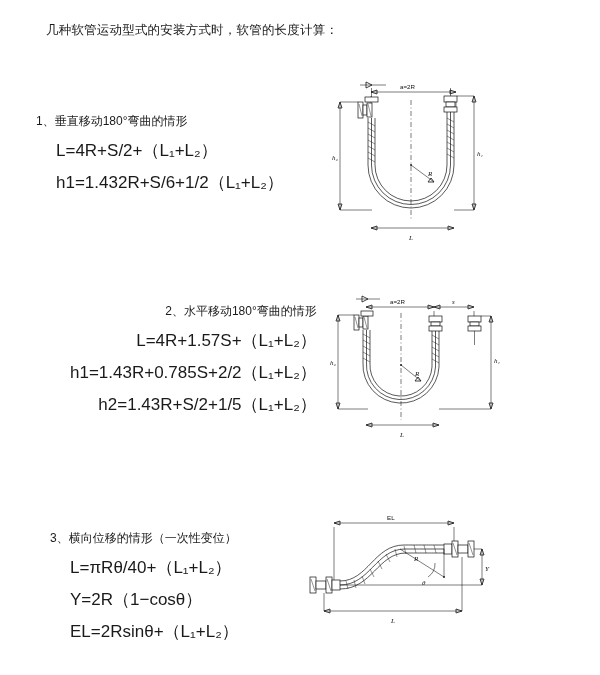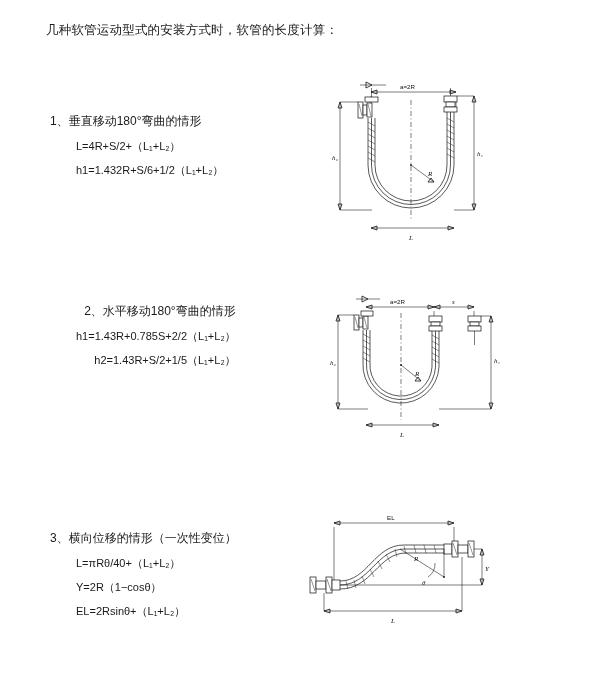--- a/index.html
+++ b/index.html
@@ -30,26 +30,26 @@
   }
   .case {
     position: absolute;
   }
   .case-title {
     font-size: 12px;
     white-space: nowrap;
     margin-bottom: 9px;
   }
   .formula {
-    font-size: 11px;
+    font-size: 17px;
     white-space: nowrap;
-    margin-left: 26px;
+    margin-left: 20px;
     margin-bottom: 9px;
   }
-  .case1 { left: 50px; top: 113px; }
+  .case1 { left: 36px; top: 113px; }
   .case2 { left: 50px; top: 303px; text-align: right; }
   .case3 { left: 50px; top: 530px; }
 
   .fig {
     position: absolute;
   }
   .fig1 { left: 316px; top: 70px; }
   .fig2 { left: 316px; top: 285px; }
   .fig3 { left: 296px; top: 505px; }
 
@@ -71,20 +71,21 @@
   <div class="intro">几种软管运动型式的安装方式时，软管的长度计算：</div>
 
   <div class="case case1">
     <div class="case-title">1、垂直移动180°弯曲的情形</div>
     <div class="formula">L=4R+S/2+（L₁+L₂）</div>
     <div class="formula">h1=1.432R+S/6+1/2（L₁+L₂）</div>
   </div>
 
   <div class="case case2">
     <div class="case-title">2、水平移动180°弯曲的情形</div>
+    <div class="formula">L=4R+1.57S+（L₁+L₂）</div>
     <div class="formula">h1=1.43R+0.785S+2/2（L₁+L₂）</div>
     <div class="formula">h2=1.43R+S/2+1/5（L₁+L₂）</div>
   </div>
 
   <div class="case case3">
     <div class="case-title">3、横向位移的情形（一次性变位）</div>
     <div class="formula">L=πRθ/40+（L₁+L₂）</div>
     <div class="formula">Y=2R（1−cosθ）</div>
     <div class="formula">EL=2Rsinθ+（L₁+L₂）</div>
   </div>

